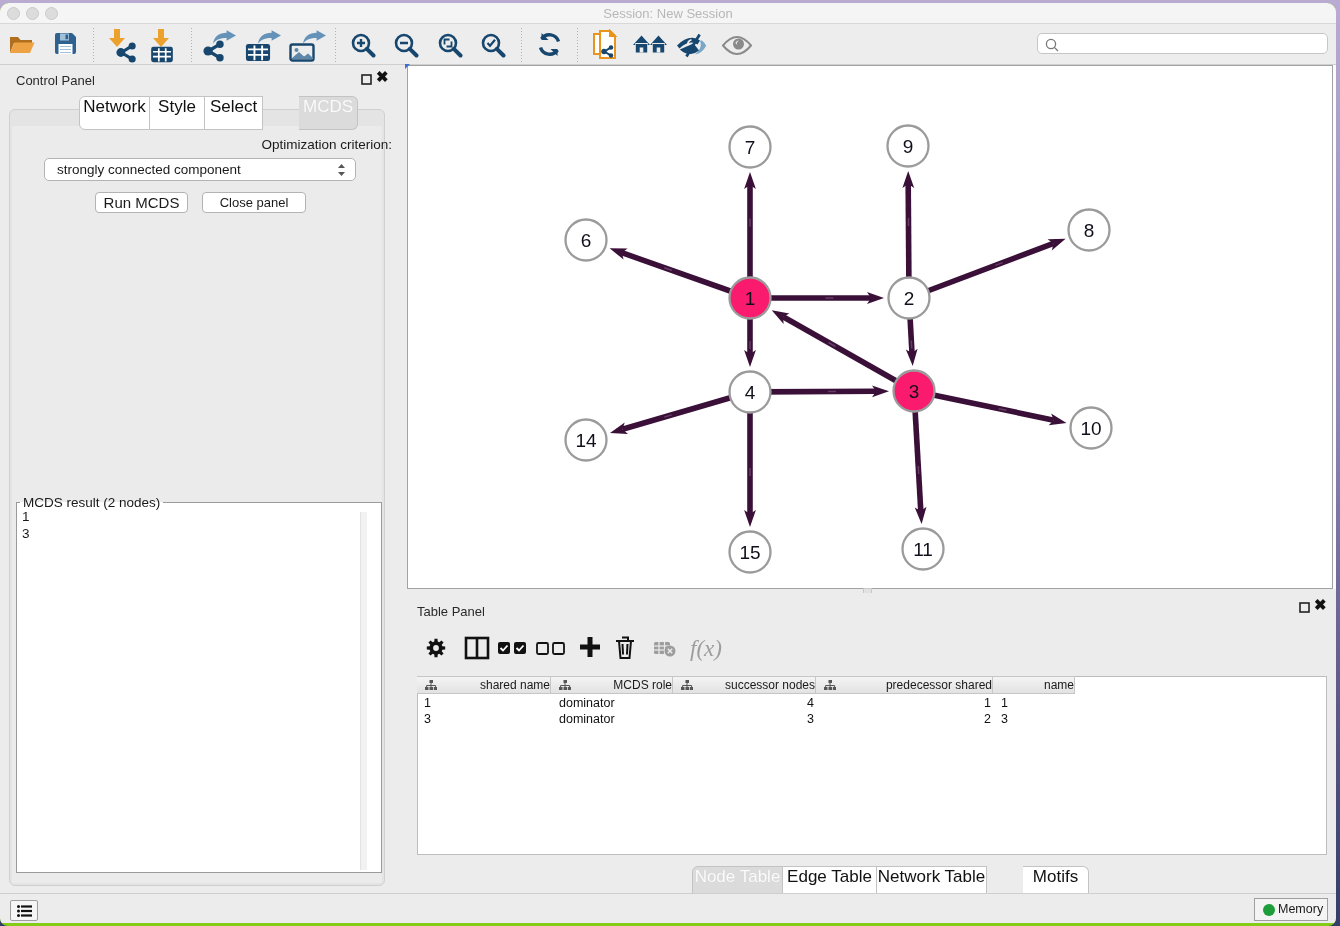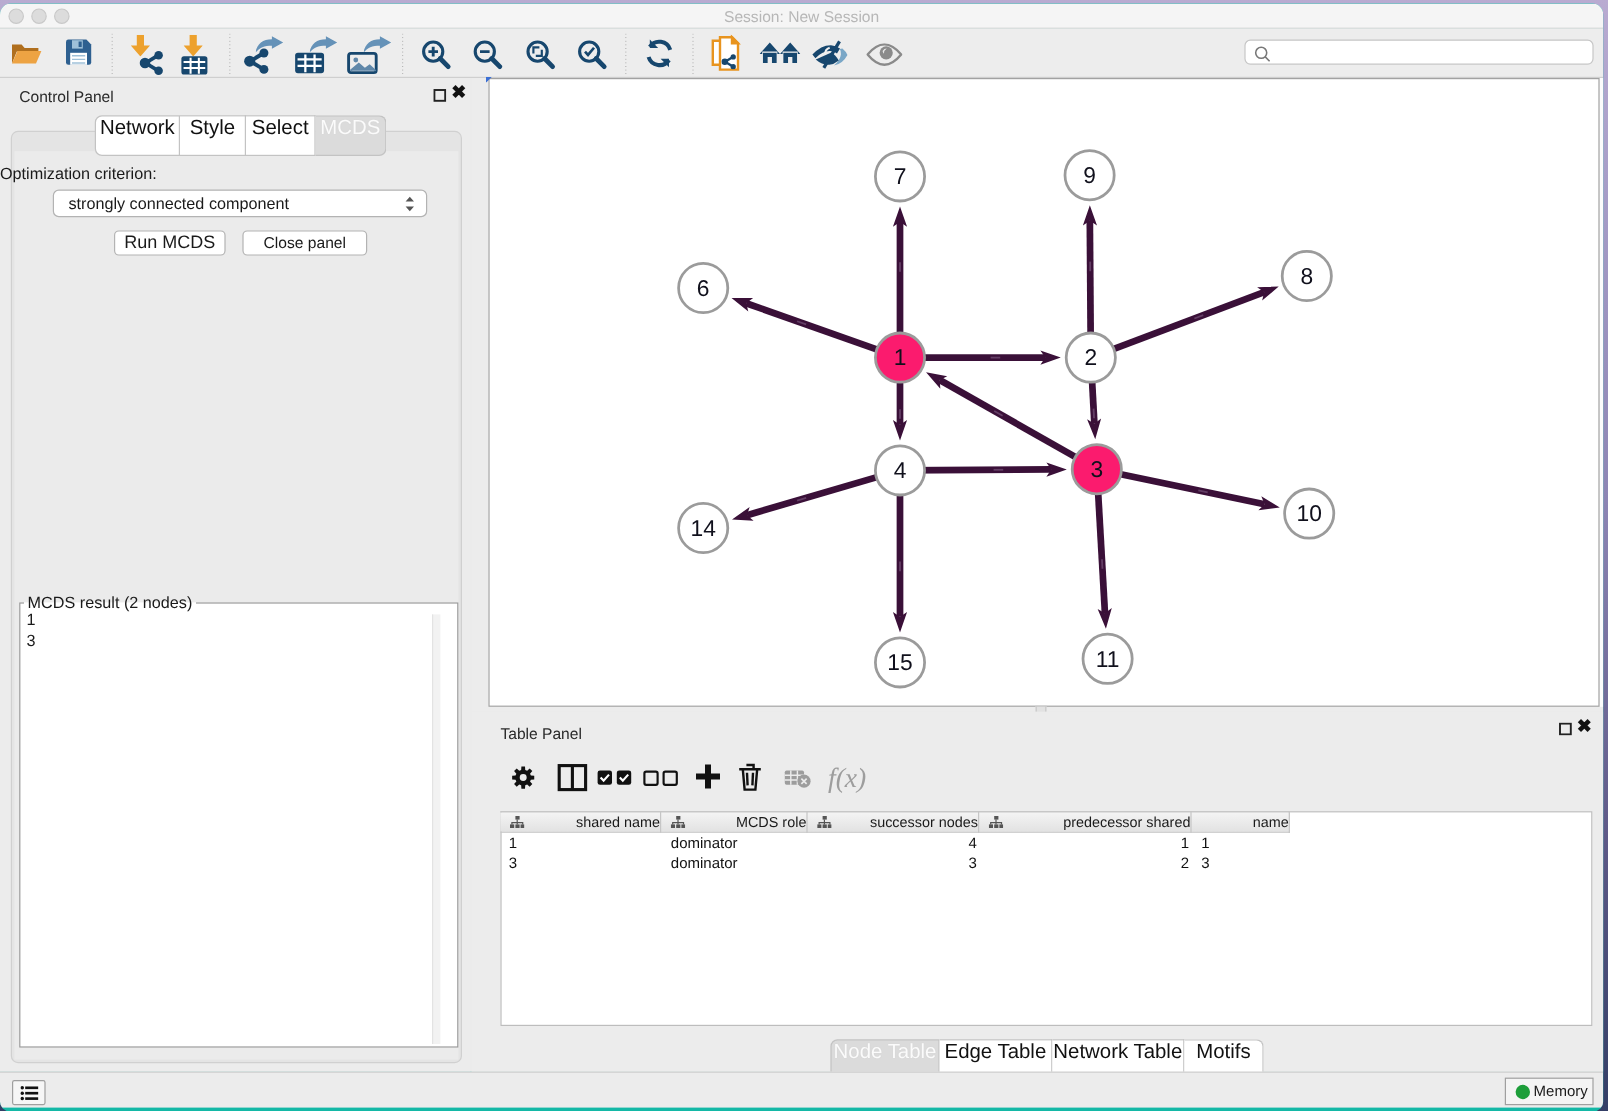--- a/index.html
+++ b/index.html
@@ -1,21 +1,21 @@
 <!DOCTYPE html>
 <html><head>
 <meta charset="utf-8">
 <style>
 * { margin:0; padding:0; box-sizing:border-box; }
 html,body { width:1340px; height:926px; overflow:hidden; }
 body { font-family:"Liberation Sans", sans-serif; font-size:13px; color:#1a1a1a; }
 #desktop { position:absolute; left:0; top:0; width:1340px; height:926px;
   background:linear-gradient(180deg,#b9abd1 0%,#a99fc9 15%,#8d85b4 45%,#5f5a88 75%,#333e66 100%); }
 #appwin { position:absolute; left:0; top:3px; width:1336px; height:923px;
-  background:#14b8a6; border-radius:9px 9px 8px 8px; overflow:hidden; }
+  background:#84cc16; border-radius:9px 9px 8px 8px; overflow:hidden; }
 
 #titlebar { position:absolute; left:0; top:0; width:100%; height:21px; background:#f5f5f5;
   border-bottom:1px solid #d8d8d8; }
 .tl { position:absolute; top:4px; width:13px; height:13px; border-radius:50%;
   background:#dcdcdc; border:1px solid #c9c9c9; }
 #titlebar .t { position:absolute; top:3px; left:0; width:100%; text-align:center; color:#b7b7b7; font-size:13px; }
 
 #toolbar { position:absolute; left:0; top:21px; width:100%; height:41px; background:#ededed;
   border-bottom:1px solid #cfcfcf; }
 .tbsep { position:absolute; top:4px; height:34px; width:1px;
@@ -30,21 +30,21 @@
 #cp { position:absolute; left:0; top:0; width:392px; height:828px; background:#ececec; }
 #cp .hdr { position:absolute; left:16px; top:8px; font-size:13px; color:#2a2a2a; }
 #netarea { position:absolute; left:393px; top:0; width:943px; height:828px; background:#ececec; }
 
 #statusbar { position:absolute; left:0; top:890px; width:1336px; height:30px; background:#ececec;
   border-top:1px solid #cfcfcf; }
 .tabseg { position:absolute; display:flex; }
 .tabseg div { height:34px; line-height:20px; background:#fff; border:1px solid #c3c3c3;
   border-left:none; text-align:center; font-size:17px; color:#111; }
 .tabseg div:first-child { border-left:1px solid #c3c3c3; border-radius:6px 0 0 6px; }
-.tabseg div:last-child { border-radius:0 6px 6px 0; }
+.tabseg div:last-child { border-radius:0 6px 6px 0;margin-left:36px; }
 .tabseg div.sel { background:#dbdbdb; color:#fbfbfb; text-shadow:0 0 1px #cfcfcf; }
 .th { position:absolute; top:83px; height:18px; border-right:1px solid #c6c6c6; text-align:right;
   line-height:18px; font-size:12px; color:#1a1a1a; }
 .td { position:absolute; font-size:12.5px; height:16px; line-height:16px; color:#111; }
 .orgico { position:absolute; top:87px; width:12px; height:11px; }
 </style>
 </head>
 <body>
 <div id="desktop"></div>
 <div id="appwin">
@@ -208,21 +208,21 @@
         </svg>
       <div style="position:absolute;left:376px;top:3px;font-size:15px;font-weight:bold;color:#111">✖</div>
       <div style="position:absolute;left:9px;top:44px;width:376px;height:777px;background:#e4e4e4;border:1px solid #d0d0d0;border-radius:6px"></div>
       <div style="position:absolute;left:12px;top:61px;width:370px;height:757px;background:#ebebeb"></div>
       <div class="tabseg" style="left:79px;top:31px">
         <div style="width:71px">Network</div>
         <div style="width:55px">Style</div>
         <div style="width:58px">Select</div>
         <div class="sel" style="width:59px">MCDS</div>
       </div>
-      <div style="position:absolute;left:0;top:72px;width:392px;text-align:left;font-size:13.5px">Optimization criterion:</div>
+      <div style="position:absolute;left:0;top:72px;width:392px;text-align:right;font-size:13.5px">Optimization criterion:</div>
       <div style="position:absolute;left:44px;top:93px;width:312px;height:23px;background:#fff;border:1px solid #b3b3b3;border-radius:5px;line-height:21px;padding-left:12px;font-size:13.5px">strongly connected component
         <svg style="position:absolute;right:8px;top:3px" width="11" height="16" viewBox="0 0 11 16">
             <path d="M2 6 L5.5 2 L9 6 Z M2 10 L5.5 14 L9 10 Z" fill="#555"></path>
           </svg>
       </div>
       <div style="position:absolute;left:95px;top:127px;width:93px;height:21px;background:#fff;border:1px solid #b3b3b3;border-radius:4px;text-align:center;line-height:19px;font-size:15px">Run MCDS</div>
       <div style="position:absolute;left:202px;top:127px;width:104px;height:21px;background:#fff;border:1px solid #b3b3b3;border-radius:4px;text-align:center;line-height:19px;font-size:13px">Close panel</div>
       <fieldset style="position:absolute;left:16px;top:430px;width:366px;height:378px;background:#fff;border:1px solid #9a9a9a;padding:0">
         <legend style="margin-left:3px;padding:0 3px;font-size:13.5px;color:#1a1a1a">MCDS result (2 nodes)</legend>
         <div style="position:absolute;left:5px;top:-1px;font-size:13.5px;line-height:16.5px">1<br>3</div>

